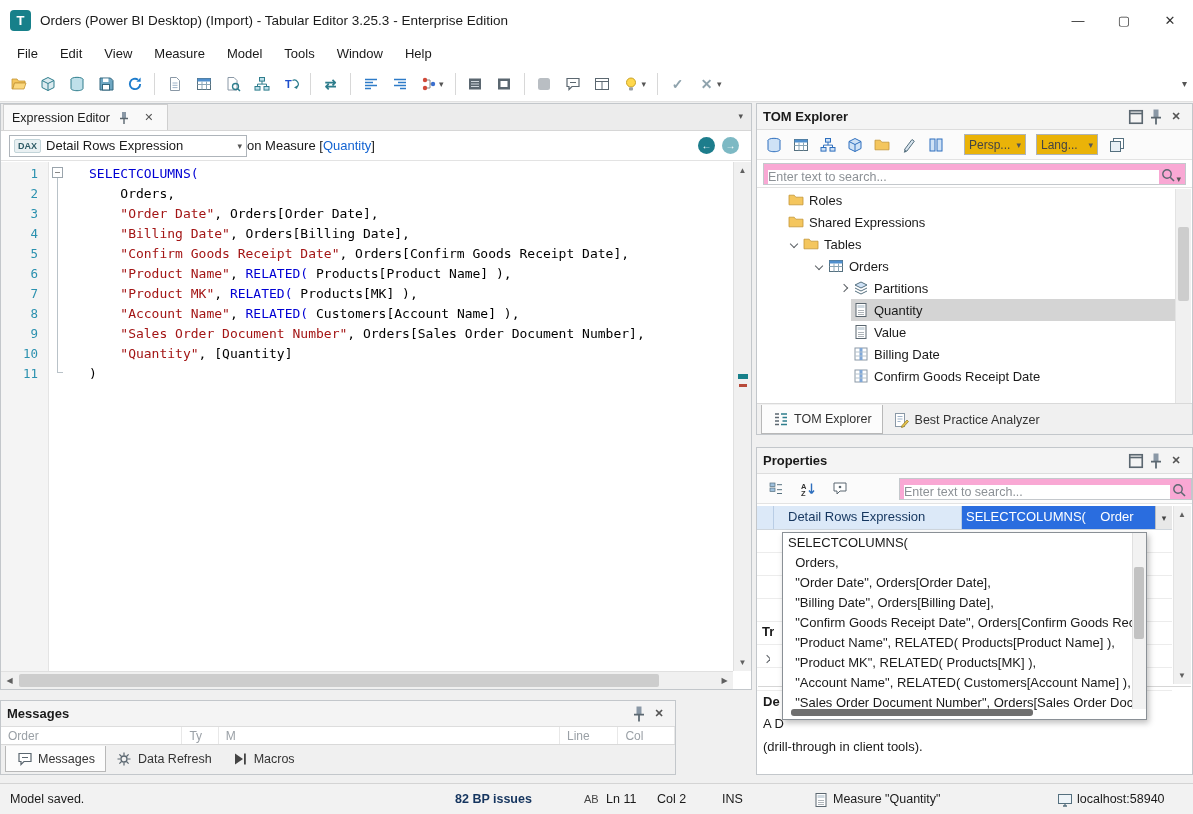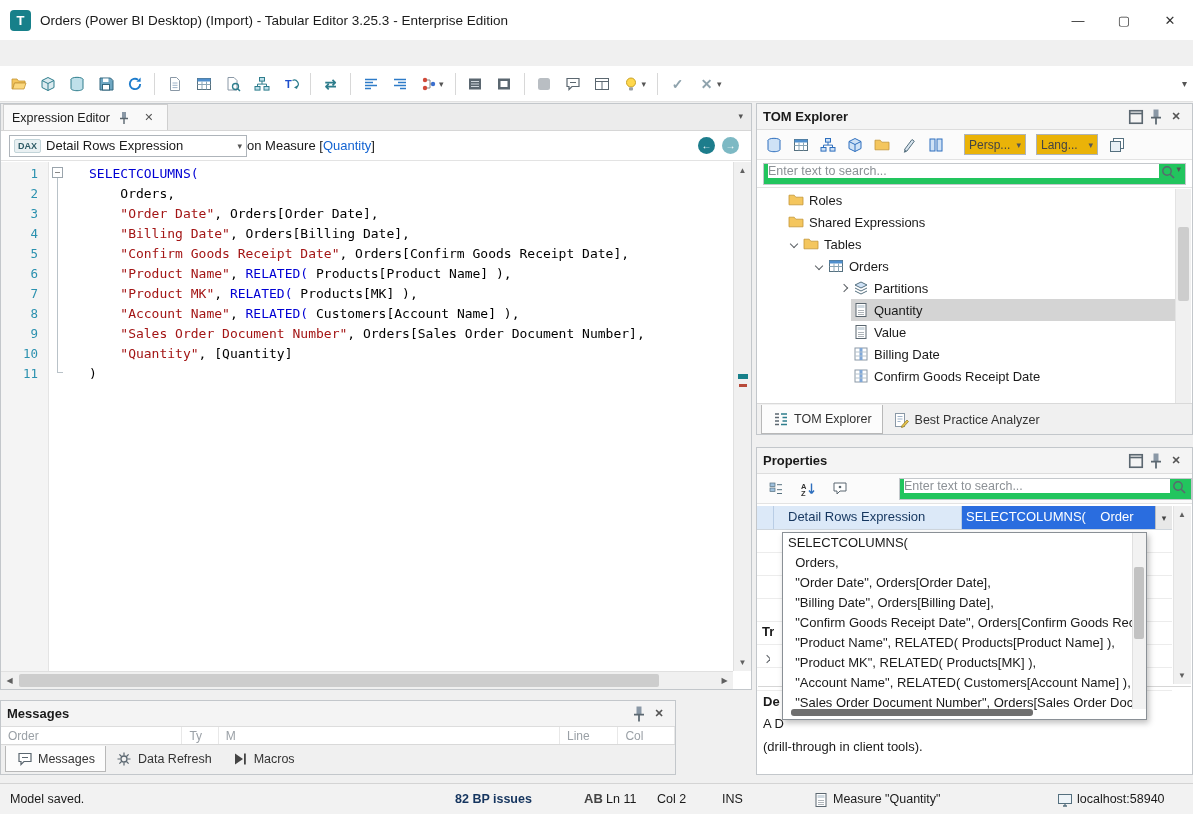--- a/index.html
+++ b/index.html
@@ -64,21 +64,21 @@
   .btabs{position:absolute;left:0;right:0;bottom:0;height:30px;background:#f0f0f0;border-top:1px solid #d9d9d9;display:flex;align-items:flex-start;padding-left:4px}
   .btab{display:inline-flex;align-items:center;gap:5px;padding:4px 10px;margin-top:1px;font-size:12.5px;color:#333}
   .btab.active{background:#fcfcfc;border:1px solid #b8b8b8;border-top:none}
   
   .tom-panel{top:103px;left:756px;width:437px;height:332px}
   .tomtb{height:30px;border-bottom:1px solid #e3e3e3;background:#fbfbfb;display:flex;align-items:center;padding-left:4px;gap:2px;position:relative}
   .tomtb .tbtn{padding:3px 3px}
   .mini-combo{display:inline-flex;align-items:center;border:1px solid #aeb4ba;background:#eab308;height:21px;padding:0 4px;width:62px;font-size:12px;color:#444}
   .mini-combo .caret{margin-left:auto;font-size:9px;color:#555}
   .searchrow{height:28px;border-bottom:1px solid #e3e3e3;background:#fff;display:flex;align-items:center;padding:3px 6px;gap:4px}
-  .searchbox{flex:1;display:flex;align-items:flex-start;border:1px solid #c4c8cc;height:22px;background:#22c55e;padding:0 4px}
+  .searchbox{flex:1;display:flex;align-items:flex-end;border:1px solid #c4c8cc;height:22px;background:#f9a8d4;padding:0 4px}
   .searchbox input{border:none;outline:none;flex:1;font-size:12.5px;color:#333;font-family:"Liberation Sans",sans-serif}
   .searchbox input::placeholder{color:#8c9196}
   .tree{position:absolute;top:85px;left:1px;right:1px;height:216px;overflow:hidden;background:#fff}
   .trow{display:flex;align-items:center;height:22px;white-space:nowrap}
   .chevwrap{display:inline-flex;width:15px;justify-content:center;flex:0 0 auto}
   .chev{width:6px;height:6px;border-right:1.4px solid #5c6166;border-bottom:1.4px solid #5c6166;transform:rotate(-45deg);display:inline-block}
   .chev.down{transform:rotate(45deg)}
   .chev-sp{display:inline-block;width:15px;flex:0 0 auto}
   .tcontent{display:inline-flex;align-items:center;gap:5px;flex:1;height:22px;padding-left:1px}
   .tcontent.sel{background:#d4d4d4}
@@ -99,37 +99,47 @@
   .descdiv{position:absolute;left:1px;right:1px;top:238px;height:1px;background:#d6d6d6}
   .popup{position:absolute;left:25px;top:84px;width:365px;height:188px;background:#fff;border:1px solid #8a9096;box-shadow:2px 3px 6px rgba(0,0,0,.25);z-index:5;overflow:hidden}
   .pline{height:20px;line-height:20px;white-space:pre;overflow:hidden;padding-left:5px;font-size:13px}
   .popvs{position:absolute;right:0;top:0;width:14px;bottom:10px;background:#f2f2f2;border-left:1px solid #e0e0e0}
   .pophumb{position:absolute;right:2px;top:34px;width:10px;height:72px;background:#c2c2c2;border-radius:2px}
   .pophbar{position:absolute;left:8px;bottom:3px;width:242px;height:7px;background:#6f6f6f;border-radius:3px}
   
   .statusbar{position:absolute;left:0;right:0;bottom:0;height:31px;background:#f2f2f2;border-top:1px solid #d4d4d4;font-size:12.5px}
   .statusbar>span{position:absolute;top:0;line-height:30px;white-space:nowrap}
   .bp{font-weight:bold;color:var(--c-bp,#15355f)}
-  .ab{font-size:13px;font-weight:bold;color:#444;letter-spacing:0}
+  .ab{font-size:11px;font-weight:normal;color:#444;letter-spacing:0}
 </style>
 </head>
 <body>
 
 <div id="window">
 
   <div class="titlebar">
     <span class="applogo">T</span>
     <span class="wtitle">Orders (Power BI Desktop) (Import) - Tabular Editor 3.25.3 - Enterprise Edition</span>
     <div class="wctl">
       <span class="wbtn">—</span>
       <span class="wbtn">▢</span>
       <span class="wbtn">✕</span>
     </div>
   </div>
 
+  <div class="menubar">
+      <div class="menu-item">File</div>
+      <div class="menu-item">Edit</div>
+      <div class="menu-item">View</div>
+      <div class="menu-item">Measure</div>
+      <div class="menu-item">Model</div>
+      <div class="menu-item">Tools</div>
+      <div class="menu-item">Window</div>
+      <div class="menu-item">Help</div>
+    </div>
 
   <div class="maintoolbar">
     <div class="tbwrap">
         <div class="tbtn">
           <span class="ic">
             <svg viewBox="0 0 16 16">
               <path d="M1 3h5l1.5 2H14v2H3.5L1.8 13H1z" fill="#f4c65e" stroke="#c49636" stroke-width=".8"></path>
               <path d="M3.5 7H15l-2 6H1.8z" fill="#fbd87f" stroke="#c49636" stroke-width=".8"></path>
             </svg>
           </span>

